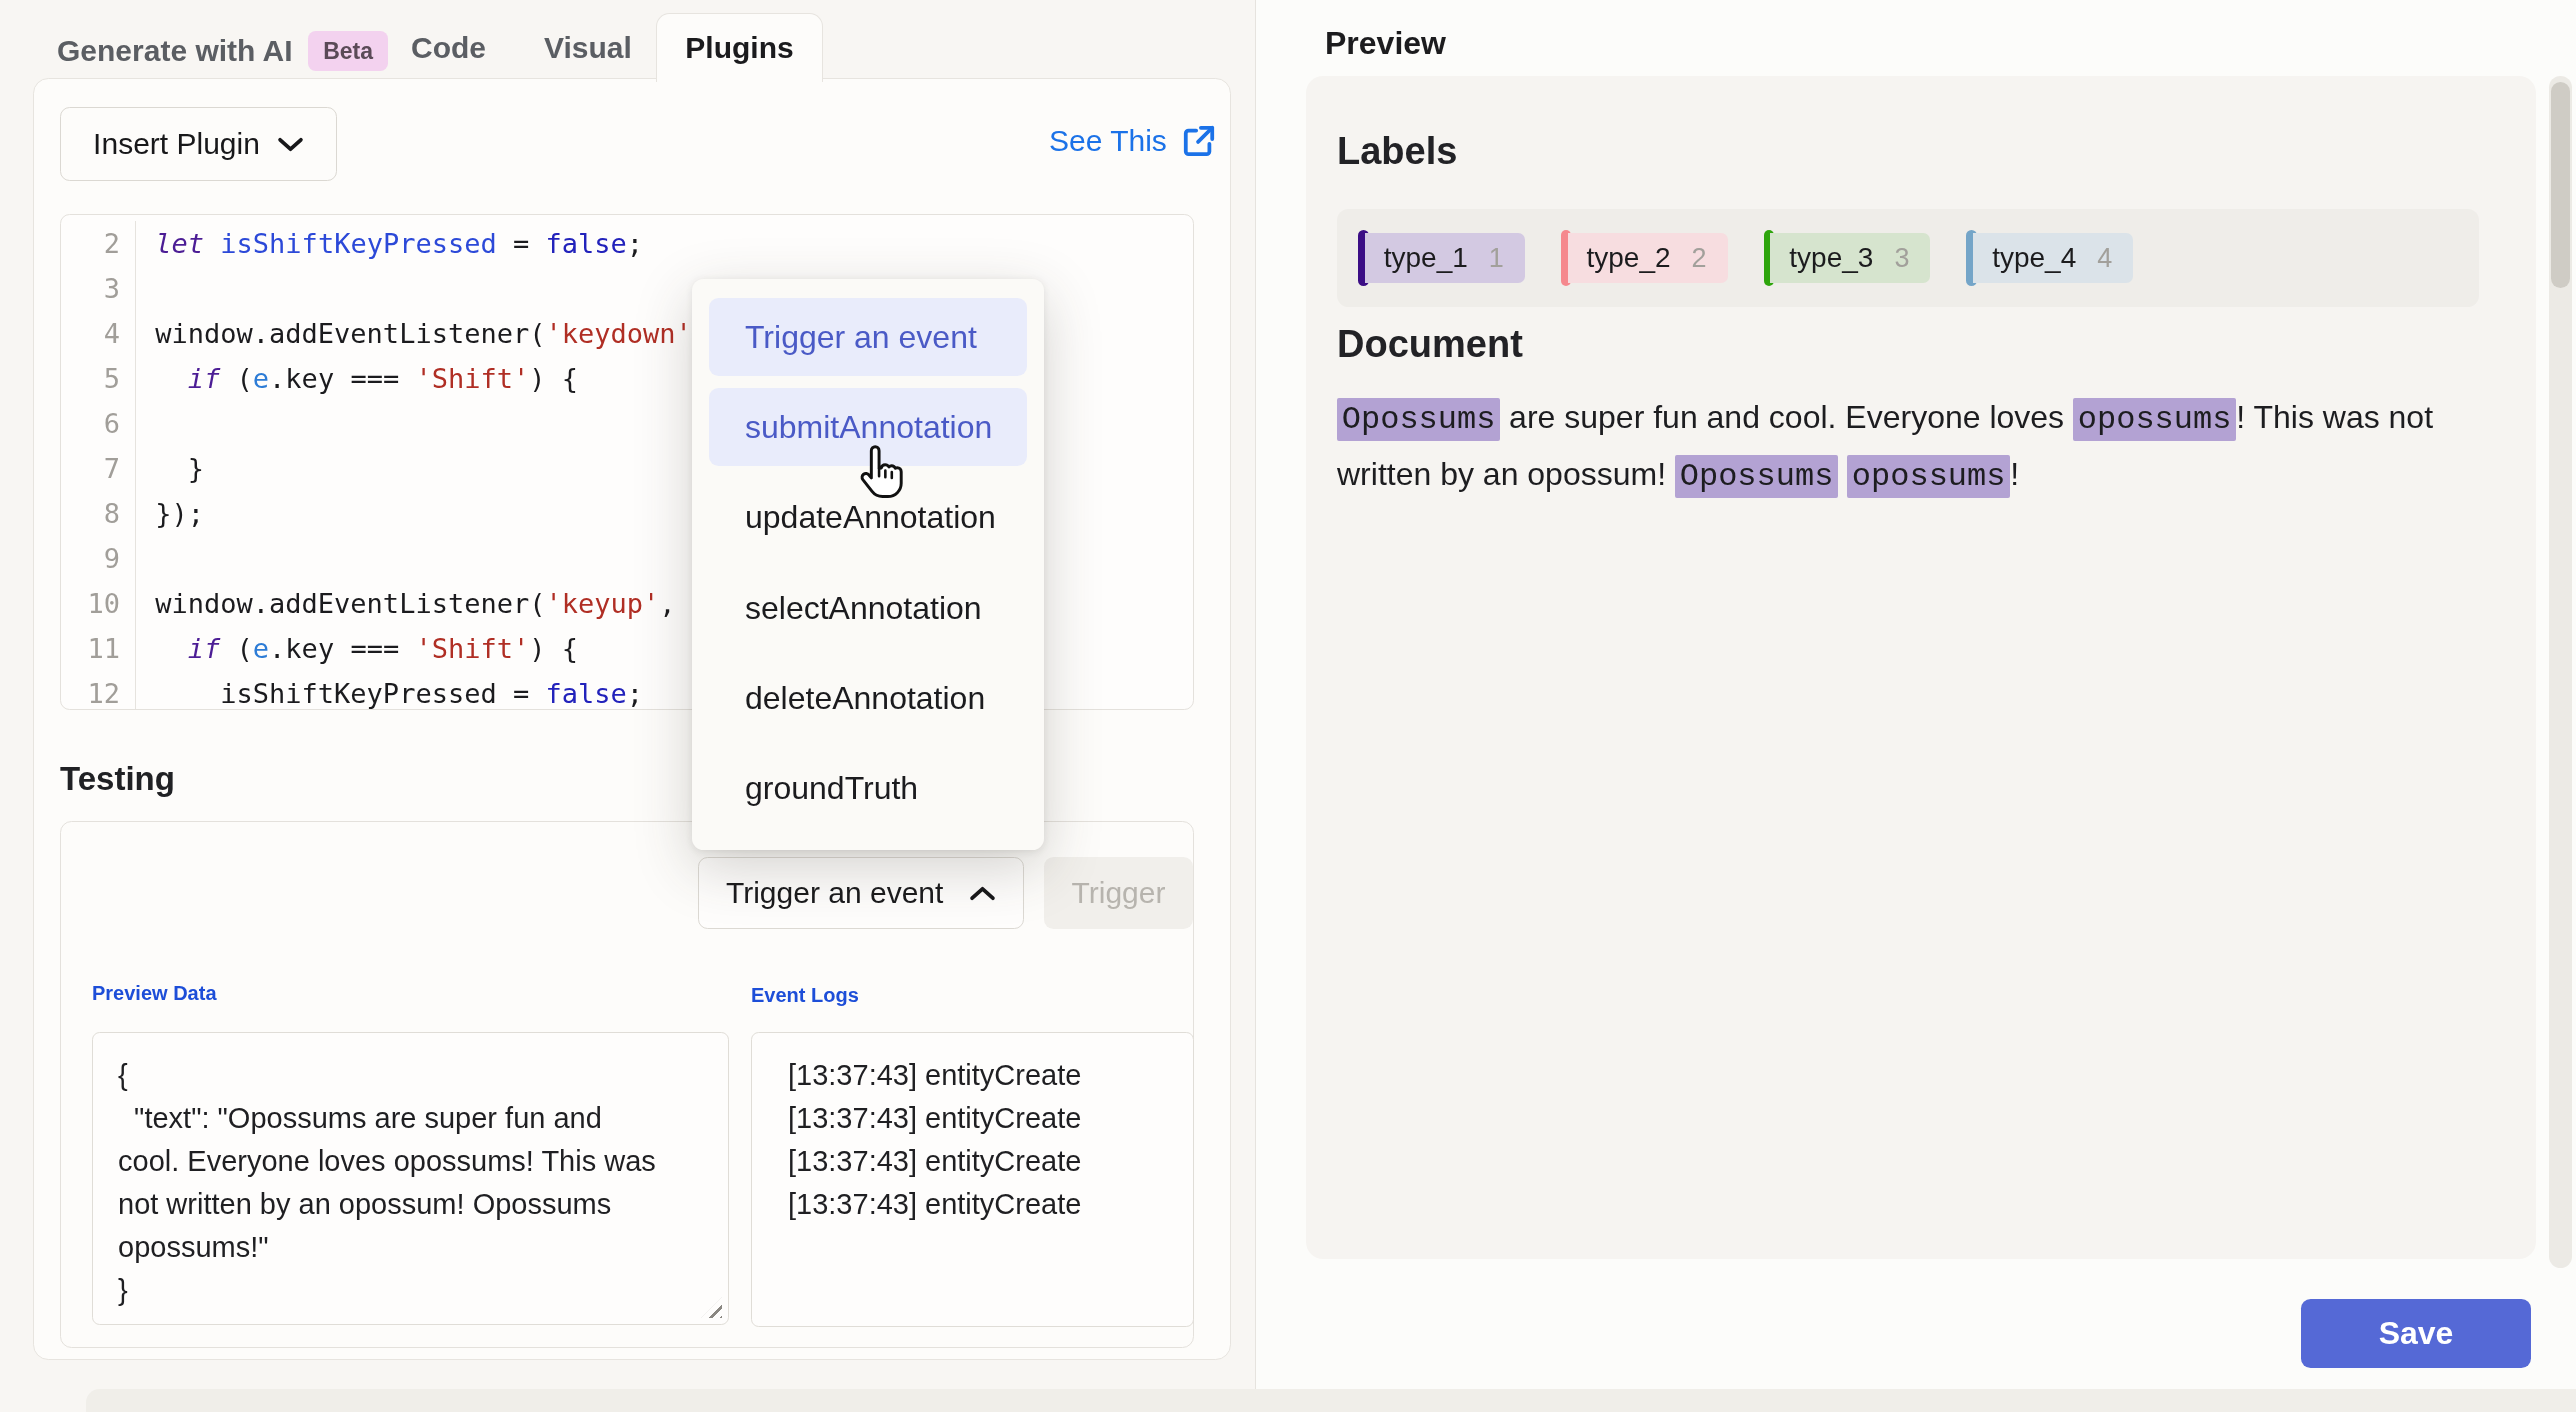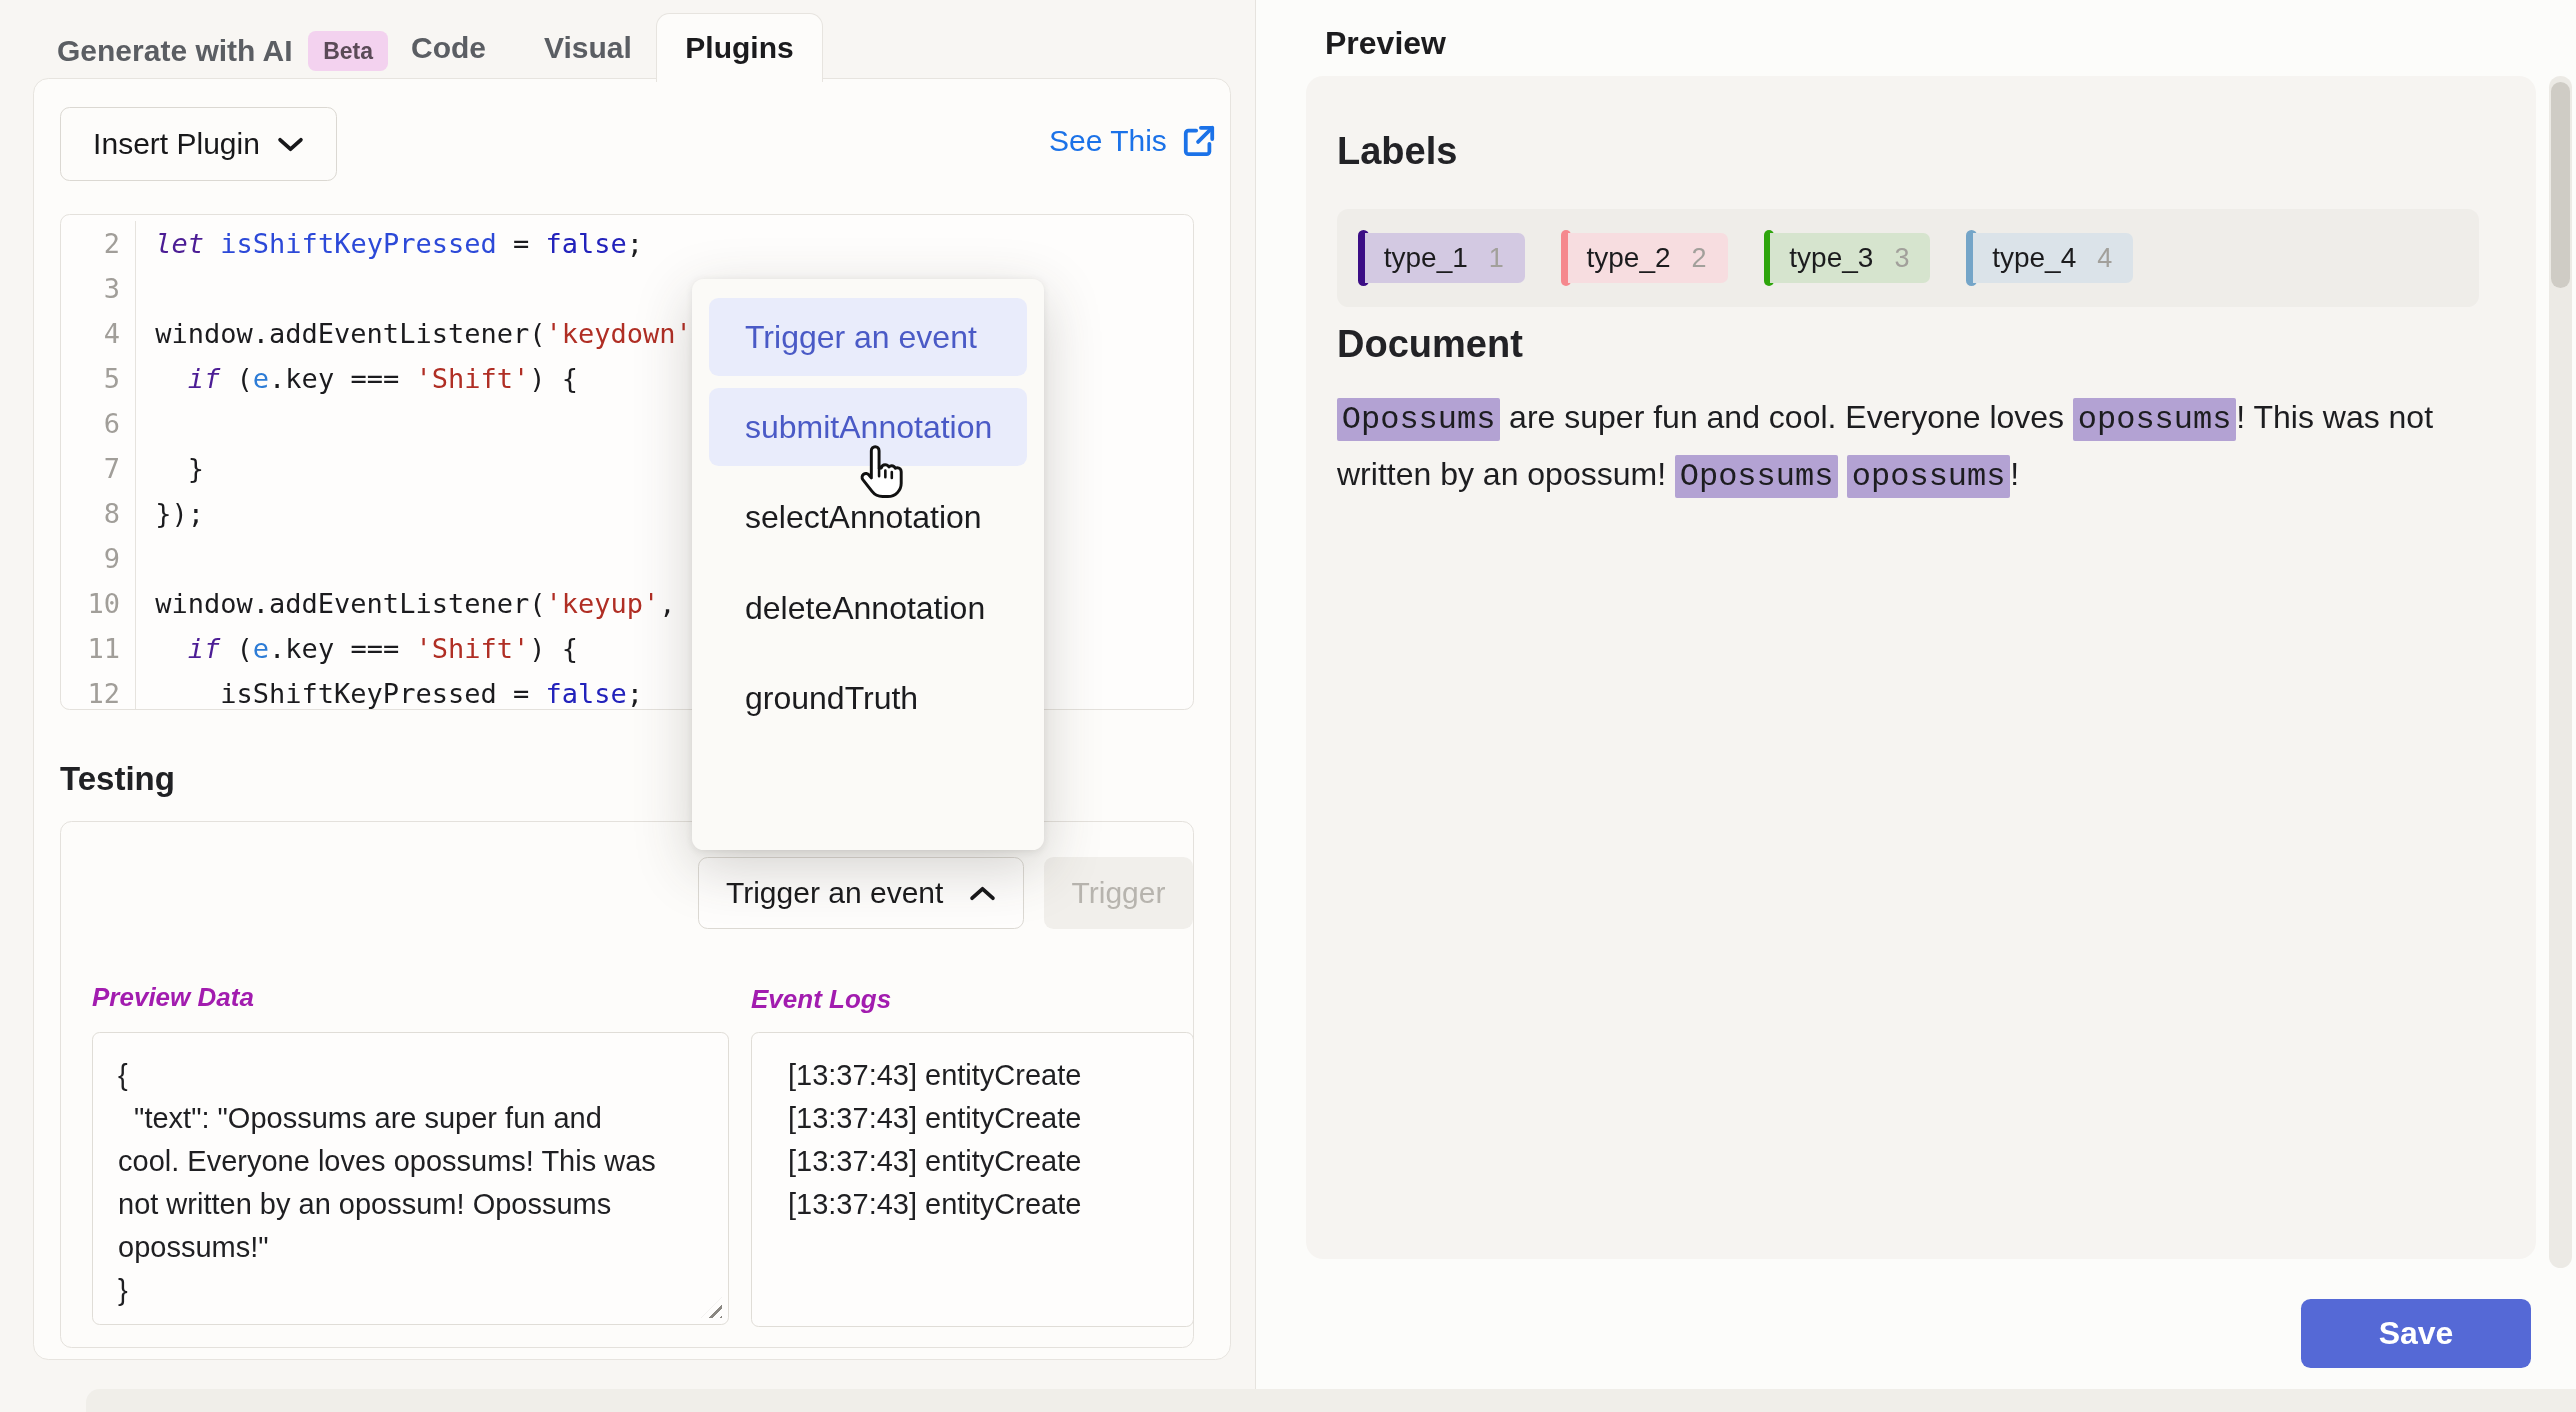--- a/index.html
+++ b/index.html
@@ -50,21 +50,21 @@
   #stop-btn{left:91px;top:857px;width:259px;height:72px;border:2.9px solid #d6362c;border-radius:9.6px;
     color:#d6362c;font-size:31px;font-weight:700;background:#fdfcfa;display:flex;align-items:center;
     justify-content:center;cursor:pointer;box-sizing:border-box;z-index:3;}
   #event-select{left:698px;top:857px;width:326px;height:72px;background:#fefdfc;
     border:1.9px solid #dcd9d3;border-radius:9.6px;display:flex;align-items:center;
     justify-content:space-between;padding:0 27px;font-size:30px;color:#1a1a1c;cursor:pointer;
     box-sizing:border-box;z-index:3;}
   #trigger-btn{left:1044px;top:857px;width:149px;height:72px;background:#f1efeb;border-radius:9.6px;
     color:#b7b4ae;font-size:30px;font-weight:500;display:flex;align-items:center;justify-content:center;
     box-sizing:border-box;z-index:3;}
-  .sub-label{font-size:26px;font-weight:700;color:#a21caf;z-index:3;font-style:italic;}
+  .sub-label{font-size:20px;font-weight:700;color:#1d4ed8;z-index:3;}
   #pv-label{left:92px;top:982px;} #ev-label{left:751px;top:984px;}
   #pv-box{left:92px;top:1032px;width:637px;height:293px;background:#fefdfc;border:1.9px solid #e0ddd7;
     border-radius:7.7px;box-sizing:border-box;padding:21px 25px;font-size:29px;line-height:43px;
     color:#1f1f22;z-index:3;}
   .pv-line{white-space:pre;}
   #pv-resize{position:absolute;right:5.7px;bottom:5.7px;width:21px;height:21px;
     background:repeating-linear-gradient(135deg,transparent 0 4.8px,#8a8782 4.8px 7.7px);
     clip-path:polygon(100% 0,100% 100%,0 100%);}
   #log-box{left:751px;top:1032px;width:443px;height:295px;background:#fefdfc;border:1.9px solid #e0ddd7;
     border-radius:7.7px;box-sizing:border-box;padding:21px 36px;font-size:29px;line-height:43px;
@@ -181,20 +181,21 @@
   <div class="abs" id="log-box">
       <div class="log-line">[13:37:43] entityCreate</div>
       <div class="log-line">[13:37:43] entityCreate</div>
       <div class="log-line">[13:37:43] entityCreate</div>
       <div class="log-line">[13:37:43] entityCreate</div>
     </div>
 
   <div class="abs" id="event-menu">
       <div class="menu-item hl" style="background: rgb(233, 236, 251); color: rgb(74, 90, 198);">Trigger an event</div>
       <div class="menu-item hl" style="background: rgb(233, 236, 251); color: rgb(74, 90, 198);">submitAnnotation</div>
+      <div class="menu-item">updateAnnotation</div>
       <div class="menu-item">selectAnnotation</div>
       <div class="menu-item">deleteAnnotation</div>
       <div class="menu-item">groundTruth</div>
     </div>
 
   <svg class="abs" id="cursor" width="59" height="63" viewBox="0 0 32 34">
     <path d="M11.5 2.5c1.2 0 2.1.9 2.1 2.1v9.6l1.2-.2c.2-1 1.1-1.8 2.1-1.8.9 0 1.6.5 2 1.2.4-.4.9-.6 1.5-.6.9 0 1.7.6 2 1.4.3-.2.7-.3 1.1-.3 1.2 0 2.1.9 2.1 2.1v6.3c0 4-3.2 7.2-7.2 7.2h-2.9c-2.2 0-4.3-1-5.7-2.8l-5-6.4c-.7-.9-.5-2.2.4-2.9.9-.7 2.2-.5 2.9.4l1.3 1.6V4.6c0-1.2.9-2.1 2.1-2.1z" fill="#ffffff" stroke="#111111" stroke-width="1.6" stroke-linejoin="round"></path>
     <path d="M13.6 18.5v-4.2 M17 19v-3.6 M20.5 19.4v-3.2" stroke="#111111" stroke-width="1.4" fill="none" stroke-linecap="round"></path>
   </svg>
 

